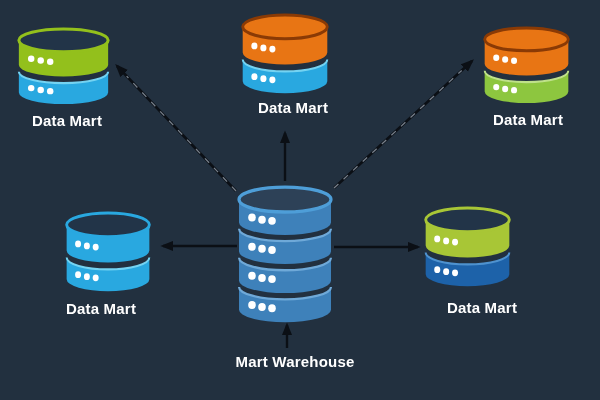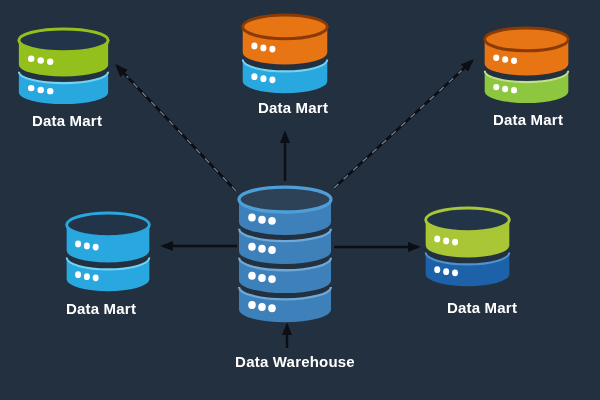--- a/index.html
+++ b/index.html
@@ -131,14 +131,14 @@
           <ellipse cx="48" cy="13" rx="46" ry="12" fill="#2d4157" stroke="#4e9ed8" stroke-width="3.2"></ellipse>
         </g>
       </g>
   </svg>
 
   <div class="lbl lbl-0" style="color: rgb(255, 255, 255);">Data Mart</div>
   <div class="lbl lbl-1" style="color: rgb(255, 255, 255);">Data Mart</div>
   <div class="lbl lbl-2" style="color: rgb(255, 255, 255);">Data Mart</div>
   <div class="lbl lbl-3" style="color: rgb(255, 255, 255);">Data Mart</div>
   <div class="lbl lbl-4" style="color: rgb(255, 255, 255);">Data Mart</div>
-  <div class="lbl lbl-5" style="color: rgb(255, 255, 255);">Data Warehouse</div>
+  <div class="lbl lbl-5" style="color: rgb(255, 255, 255);">Mart Warehouse</div>
 </div>
 
 </body></html>

